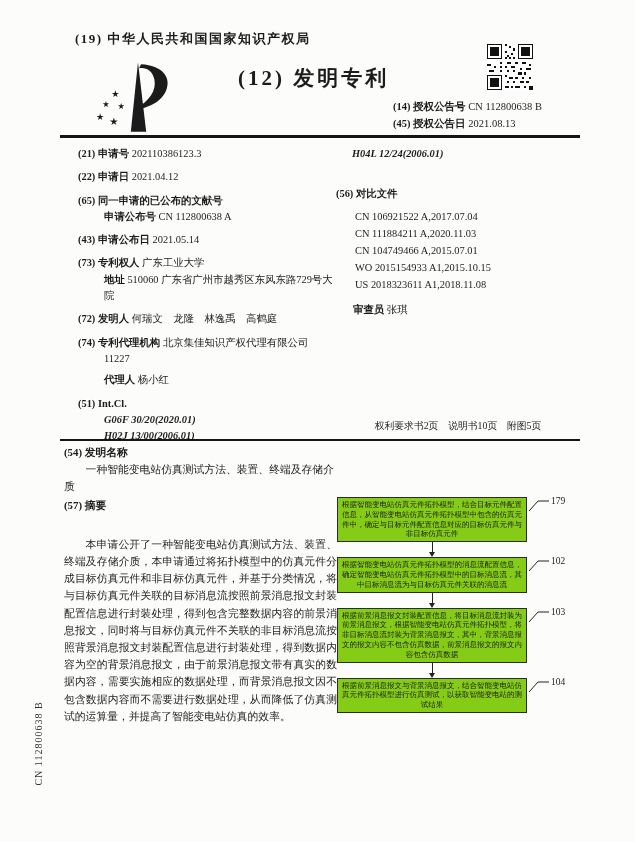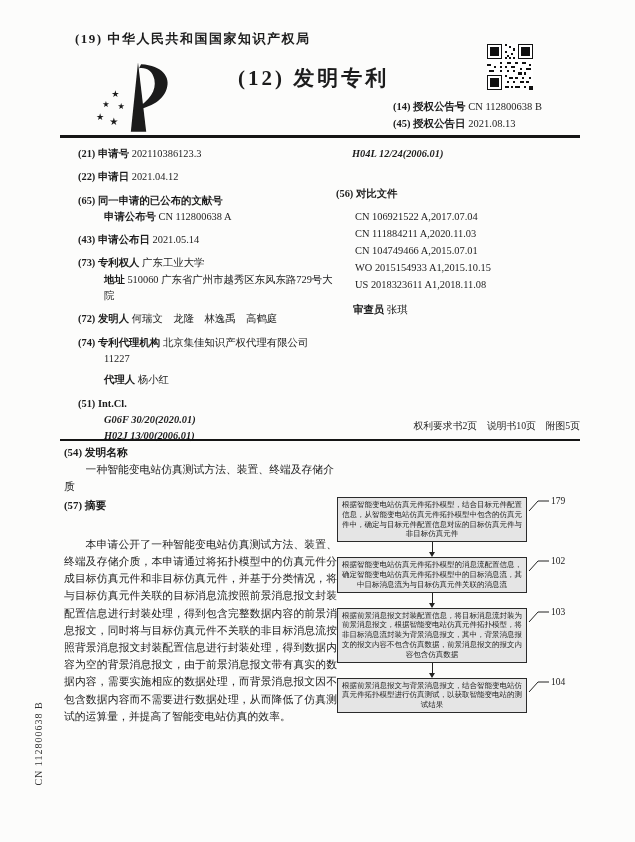--- a/index.html
+++ b/index.html
@@ -20,31 +20,31 @@
   .colR{left:336px;top:146px;width:244px;font-size:10.4px;line-height:16.5px;}
   .f{margin-bottom:7px;padding-left:26px;text-indent:-26px;}
   .f .cont{padding-left:0;text-indent:0;margin-left:0;}
   .cont{padding-left:0;}
   .addr{padding-left:27px;text-indent:-27px;}
   .lbl{font-weight:bold;}
   .ital{font-style:italic;font-weight:bold;}
   .cite-list div{padding-left:19px;line-height:17px;}
   .rc-pad{padding-left:16px;}
   .examiner{margin-top:9px;padding-left:17px;}
-  .pagesinfo{left:336px;top:420px;width:244px;text-align:right;font-size:9.8px;white-space:nowrap;}
+  .pagesinfo{left:336px;top:420px;width:244px;text-align:center;font-size:9.8px;white-space:nowrap;}
 
   
   .absec{left:64px;top:444px;width:273px;font-size:10.8px;line-height:17.2px;}
   .absec .h{font-weight:bold;font-size:10.8px;}
   .absec .ttl{text-indent:2em;margin-bottom:1px;}
   .absec .txt{text-indent:2em;text-align:justify;margin-top:22px;}
 
   
   .flow{left:337px;top:497px;width:190px;}
-  .fc-box{position:relative;border:1px solid #2b2b2b;background:#e5e5e5;padding:2px 4px;
+  .fc-box{position:relative;border:1px solid #2b2b2b;background:#84cc16;padding:2px 4px;
           font-size:7.5px;line-height:9.8px;text-align:justify;text-align-last:center;}
   .fc-label{position:absolute;left:100%;top:0;display:flex;align-items:flex-start;margin-left:2px;white-space:nowrap;}
   .fc-label .ref{font-size:9.5px;line-height:9px;transform:translateY(-1px);margin-left:1px;}
   .fc-gap{display:flex;flex-direction:column;align-items:center;height:15px;}
   .fc-gap .st{flex:1;width:1px;background:#222;display:block;}
   .fc-gap .hd{display:block;width:0;height:0;border-left:3px solid transparent;border-right:3px solid transparent;border-top:5px solid #222;}
 
   
   .vert{left:-37px;top:738px;width:150px;text-align:center;transform:rotate(-90deg);
         font-size:10px;letter-spacing:1px;color:#333;}

